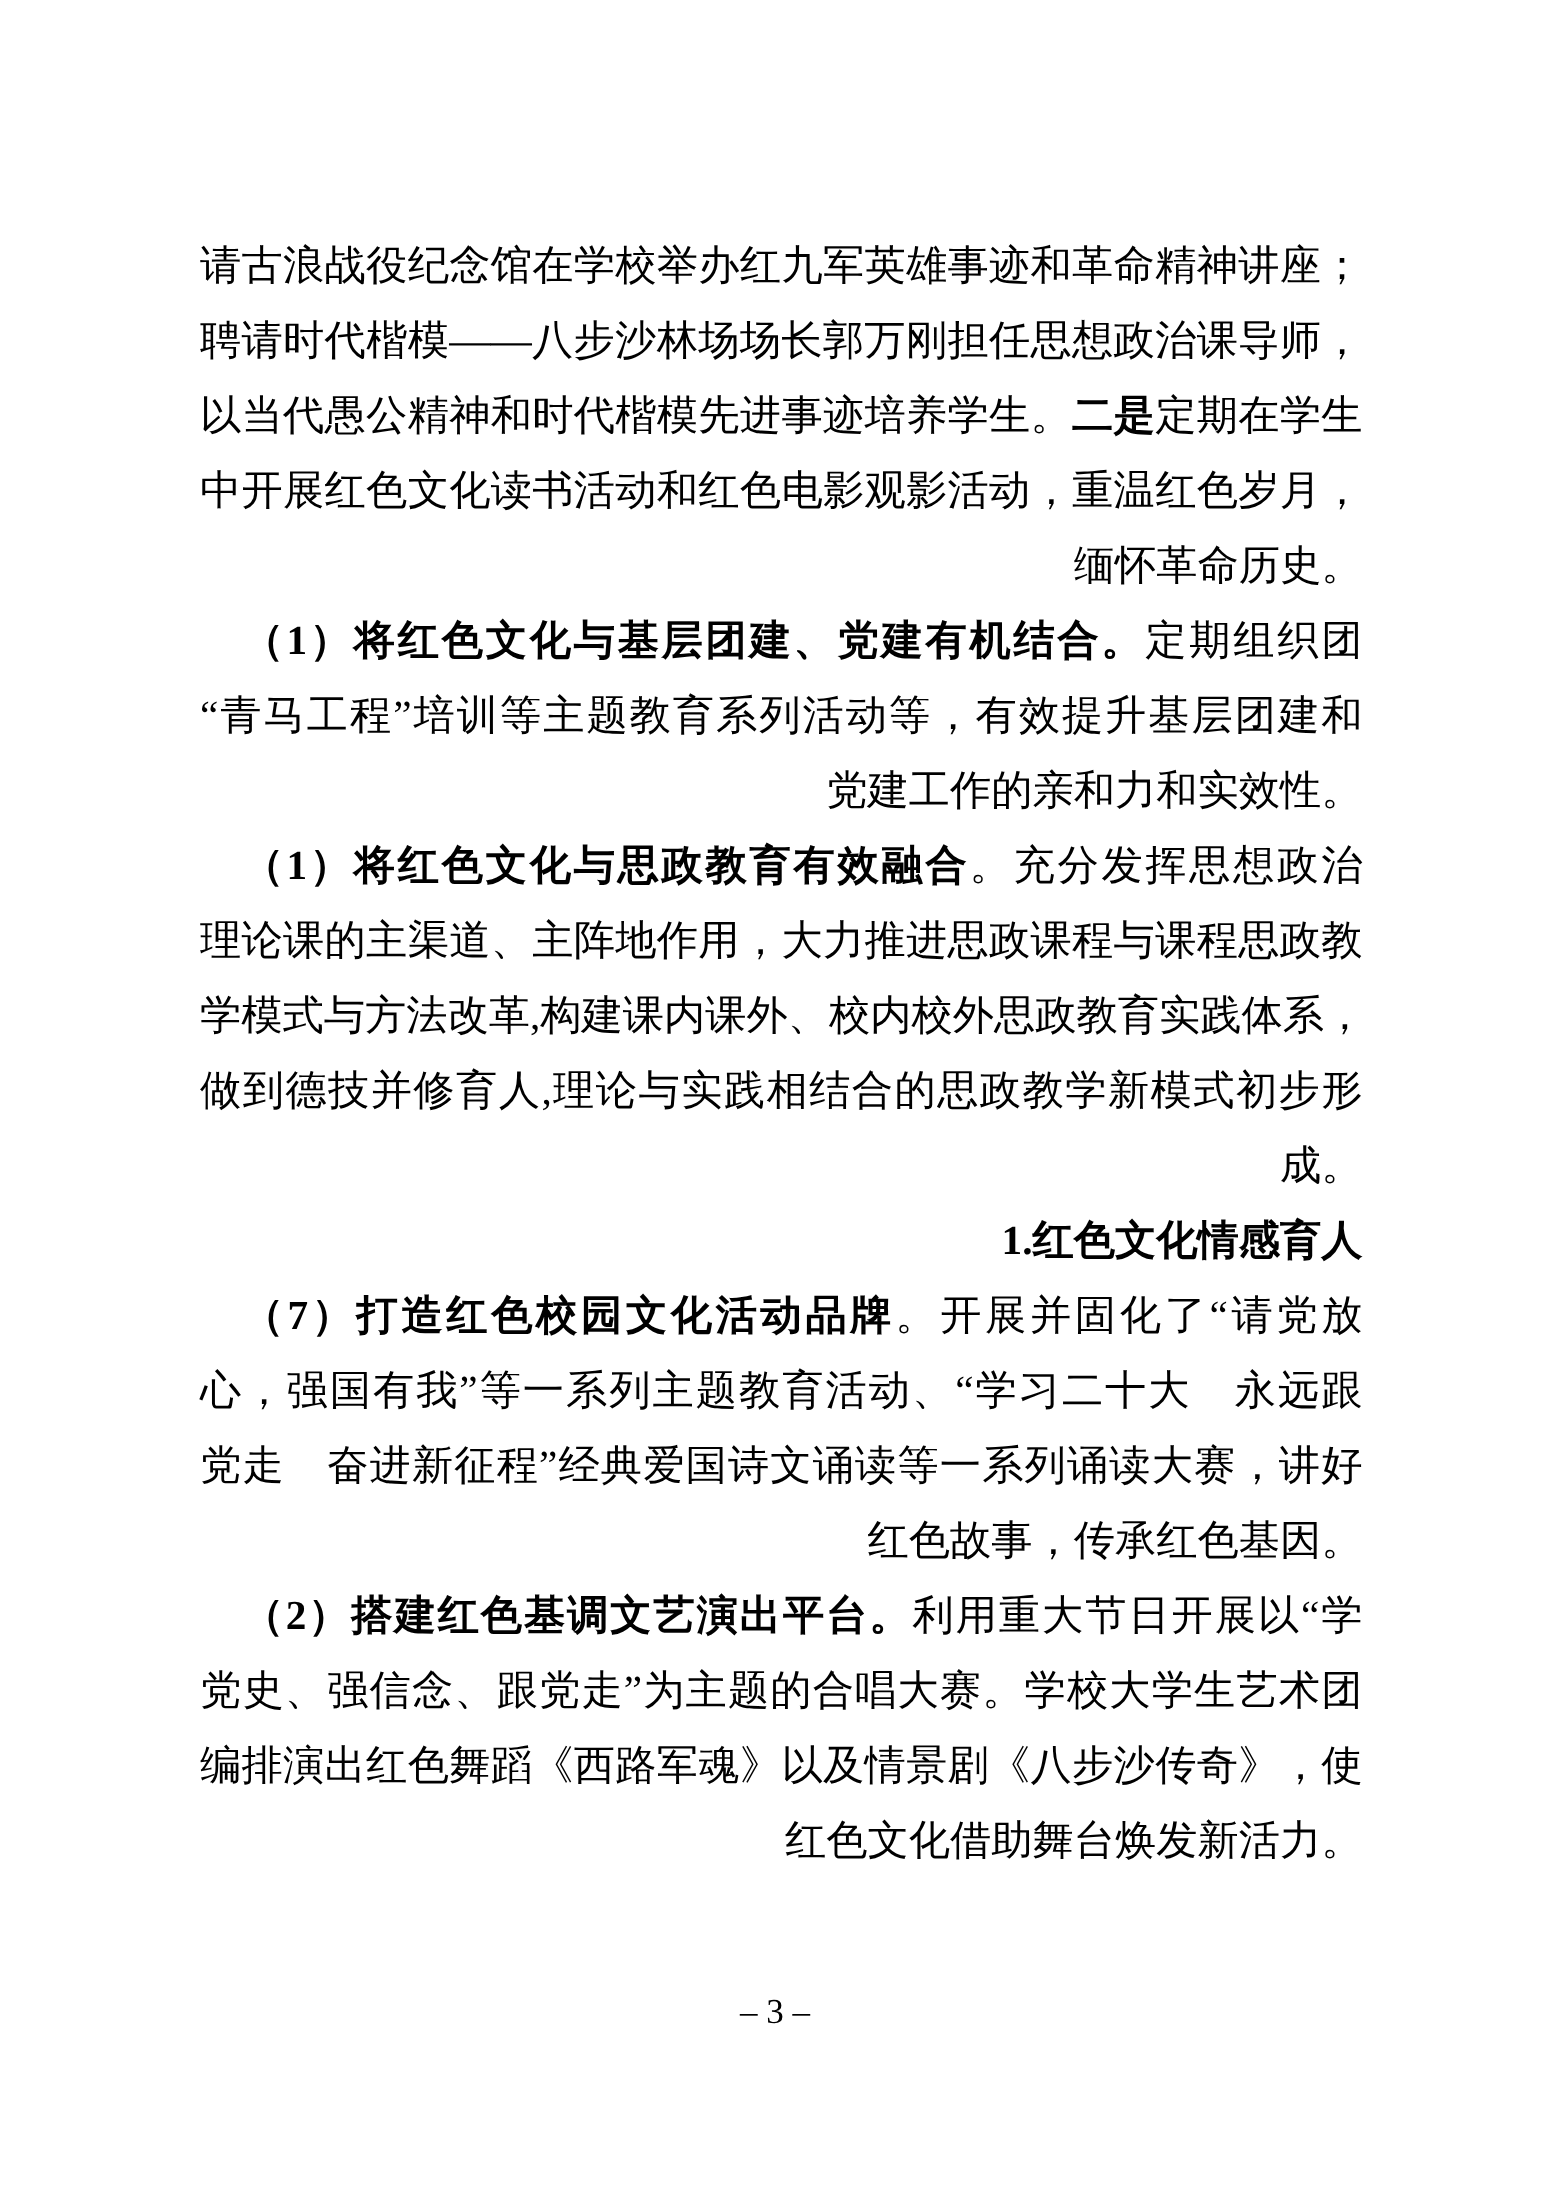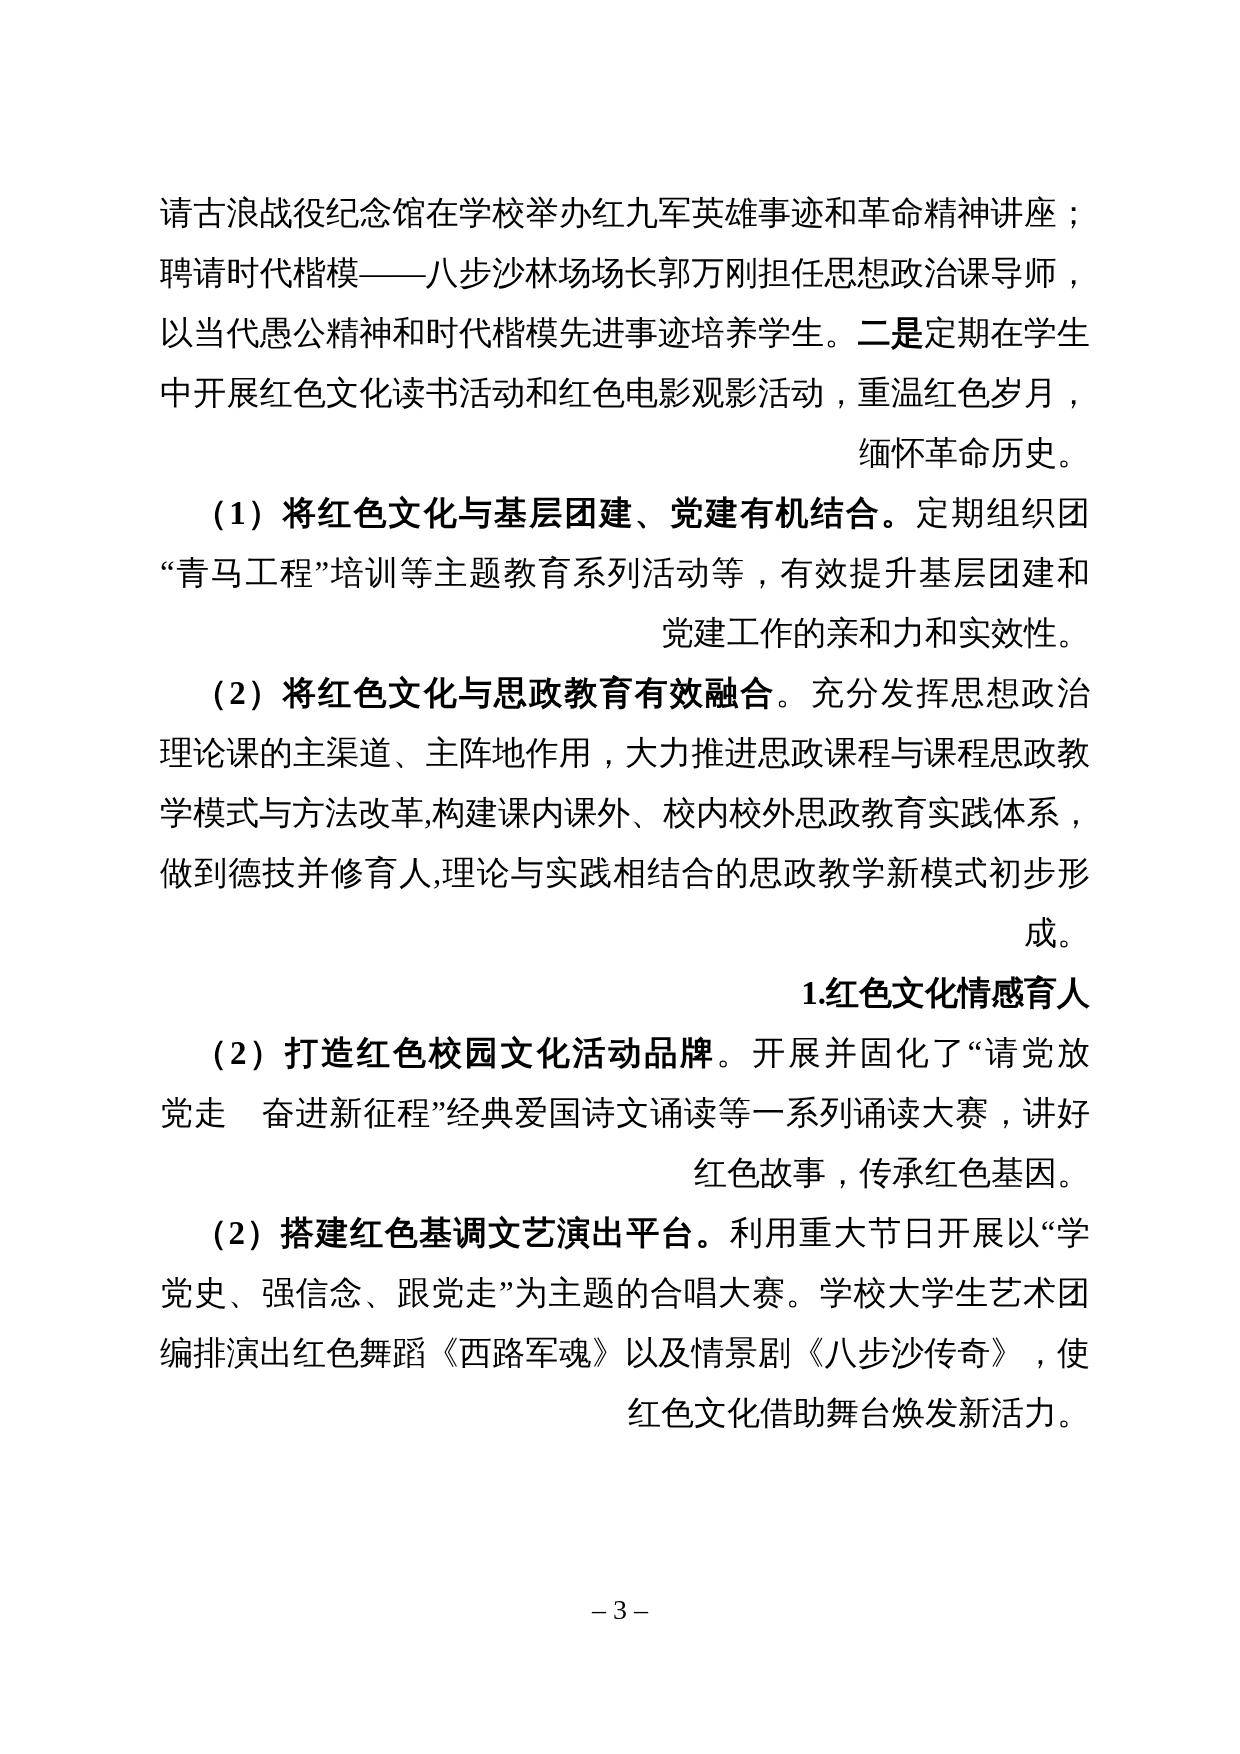--- a/index.html
+++ b/index.html
@@ -68,33 +68,34 @@
       <div class="line last"><span>缅怀革命历史。</span></div>
     </div>
 
     <div class="para">
       <div class="line indent"><b>（1）将红色文化与基层团建、党建有机结合。</b><span>定期组织团</span></div>
       <div class="line"><span>“青马工程”培训等主题教育系列活动等，有效提升基层团建和</span></div>
       <div class="line last"><span>党建工作的亲和力和实效性。</span></div>
     </div>
 
     <div class="para">
-      <div class="line indent"><b>（2）将红色文化与思政教育有效融合</b><span>。充分发挥思想政治</span></div>
+      <div class="line indent"><b>（1）将红色文化与思政教育有效融合</b><span>。充分发挥思想政治</span></div>
       <div class="line"><span>理论课的主渠道、主阵地作用，大力推进思政课程与课程思政教</span></div>
       <div class="line"><span>学模式与方法改革,构建课内课外、校内校外思政教育实践体系，</span></div>
       <div class="line"><span>做到德技并修育人,理论与实践相结合的思政教学新模式初步形</span></div>
       <div class="line last"><span>成。</span></div>
     </div>
 
     <div class="para">
       <div class="line last indent"><b>1.红色文化情感育人</b></div>
     </div>
 
     <div class="para">
-      <div class="line indent"><b>（2）打造红色校园文化活动品牌</b><span>。开展并固化了“请党放</span></div>
+      <div class="line indent"><b>（7）打造红色校园文化活动品牌</b><span>。开展并固化了“请党放</span></div>
+      <div class="line"><span>心，强国有我”等一系列主题教育活动、“学习二十大　永远跟</span></div>
       <div class="line"><span>党走　奋进新征程”经典爱国诗文诵读等一系列诵读大赛，讲好</span></div>
       <div class="line last"><span>红色故事，传承红色基因。</span></div>
     </div>
 
     <div class="para">
       <div class="line indent"><b>（2）搭建红色基调文艺演出平台。</b><span>利用重大节日开展以“学</span></div>
       <div class="line"><span>党史、强信念、跟党走”为主题的合唱大赛。学校大学生艺术团</span></div>
       <div class="line"><span>编排演出红色舞蹈《西路军魂》以及情景剧《八步沙传奇》，使</span></div>
       <div class="line last"><span>红色文化借助舞台焕发新活力。</span></div>
     </div>

